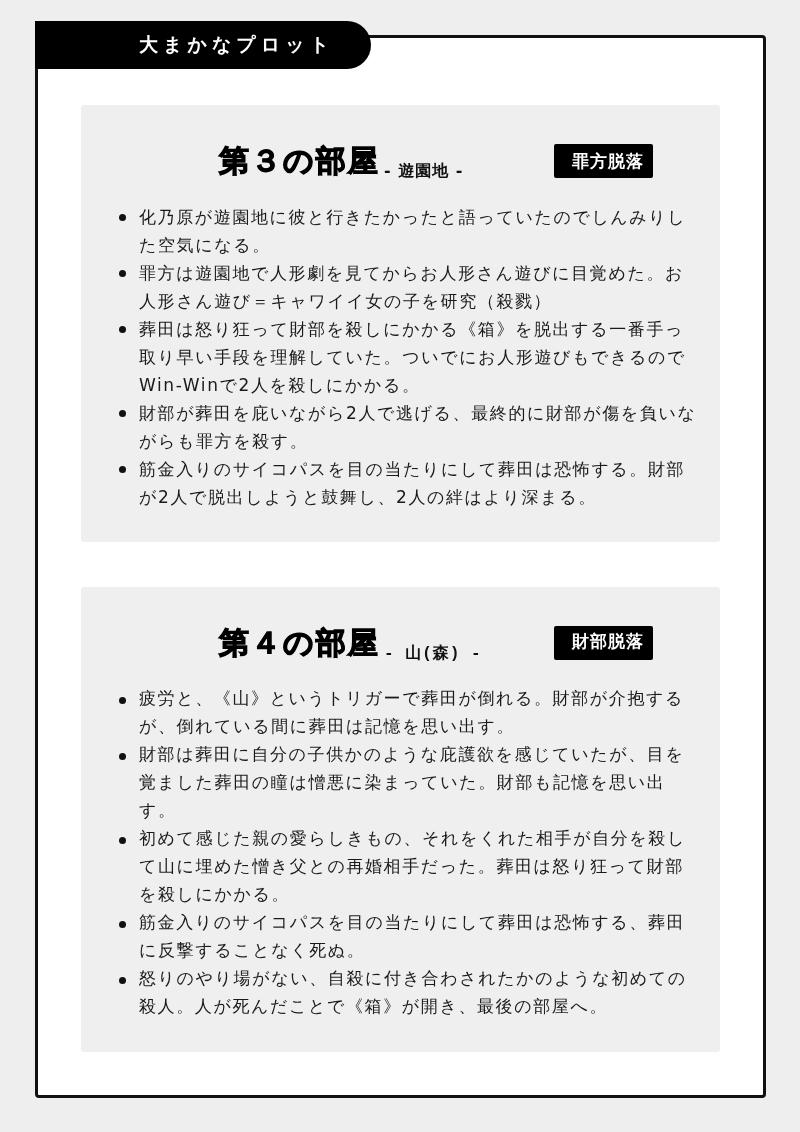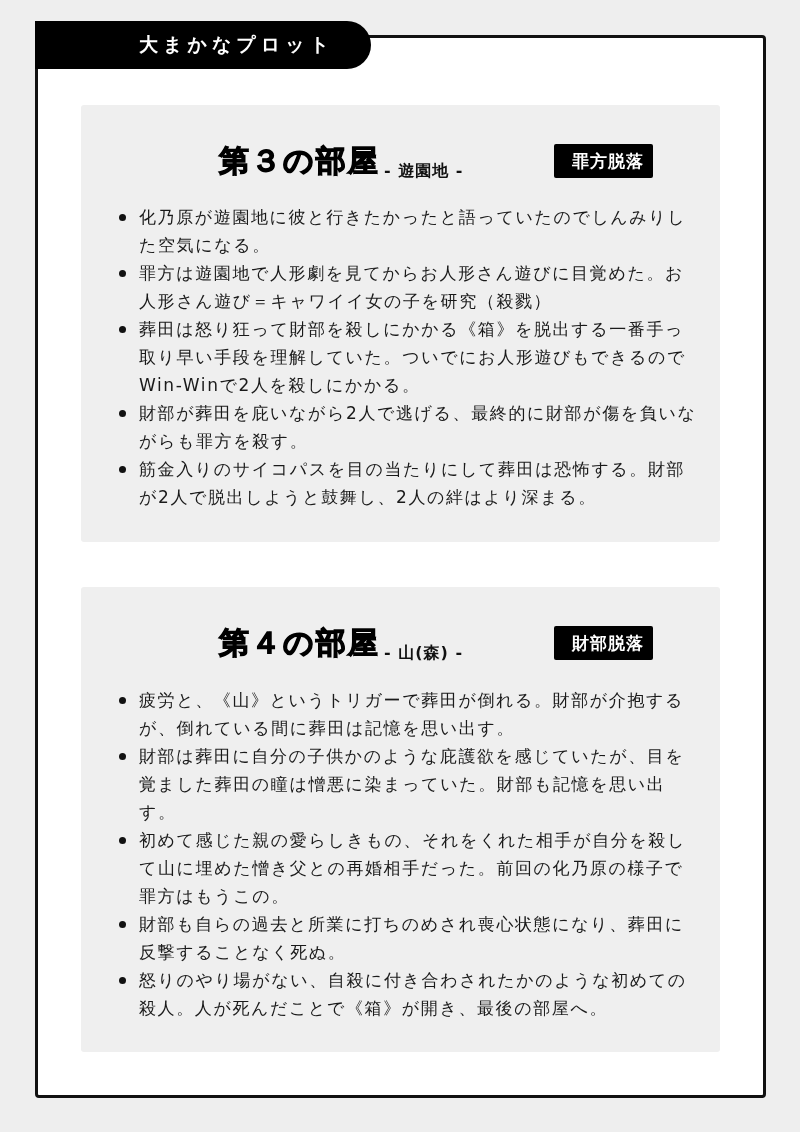--- a/index.html
+++ b/index.html
@@ -18,21 +18,21 @@
     .tab-label {
       color: #fff; font-size: 19px; font-weight: bold; letter-spacing: 5px;
       margin-left: 104px;
     }
 
     .card {
       position: absolute; left: 81px; width: 639px;
       background: #efefef; border-radius: 3px;
     }
     .card-1 { top: 105px; height: 437px; }
-    .card-2 { top: 587px; height: 465px; }
+    .card-2 { top: 587px; height: 465px; font-family: Liberation Mono, monospace; }
 
     .card-head {
       position: absolute; top: 36px; left: 0; width: 100%; height: 44px;
     }
     .room-title {
       position: absolute; left: 118px; top: 0;
       font-size: 30px; font-weight: 900; letter-spacing: 2px;
       -webkit-text-stroke: 1.2px #000; color: #000; margin-left: 20px;
     }
     .room-sub {
@@ -87,17 +87,17 @@
 
 <section class="card card-2">
   <div class="card-head">
     <h2 class="room-title">第４の部屋</h2>
     <span class="room-sub">- 山(森) -</span>
     <span class="badge">財部脱落</span>
   </div>
   <ul class="bullets">
     <li>疲労と、《山》というトリガーで葬田が倒れる。財部が介抱するが、倒れている間に葬田は記憶を思い出す。</li>
     <li>財部は葬田に自分の子供かのような庇護欲を感じていたが、目を覚ました葬田の瞳は憎悪に染まっていた。財部も記憶を思い出す。</li>
-    <li>初めて感じた親の愛らしきもの、それをくれた相手が自分を殺して山に埋めた憎き父との再婚相手だった。前回の化乃原の様子で罪方はもうこの。</li>
-    <li>財部も自らの過去と所業に打ちのめされ喪心状態になり、葬田に反撃することなく死ぬ。</li>
+    <li>初めて感じた親の愛らしきもの、それをくれた相手が自分を殺して山に埋めた憎き父との再婚相手だった。葬田は怒り狂って財部を殺しにかかる。</li>
+    <li>筋金入りのサイコパスを目の当たりにして葬田は恐怖する、葬田に反撃することなく死ぬ。</li>
     <li>怒りのやり場がない、自殺に付き合わされたかのような初めての殺人。人が死んだことで《箱》が開き、最後の部屋へ。</li>
   </ul>
 </section>
 
 </body></html>

